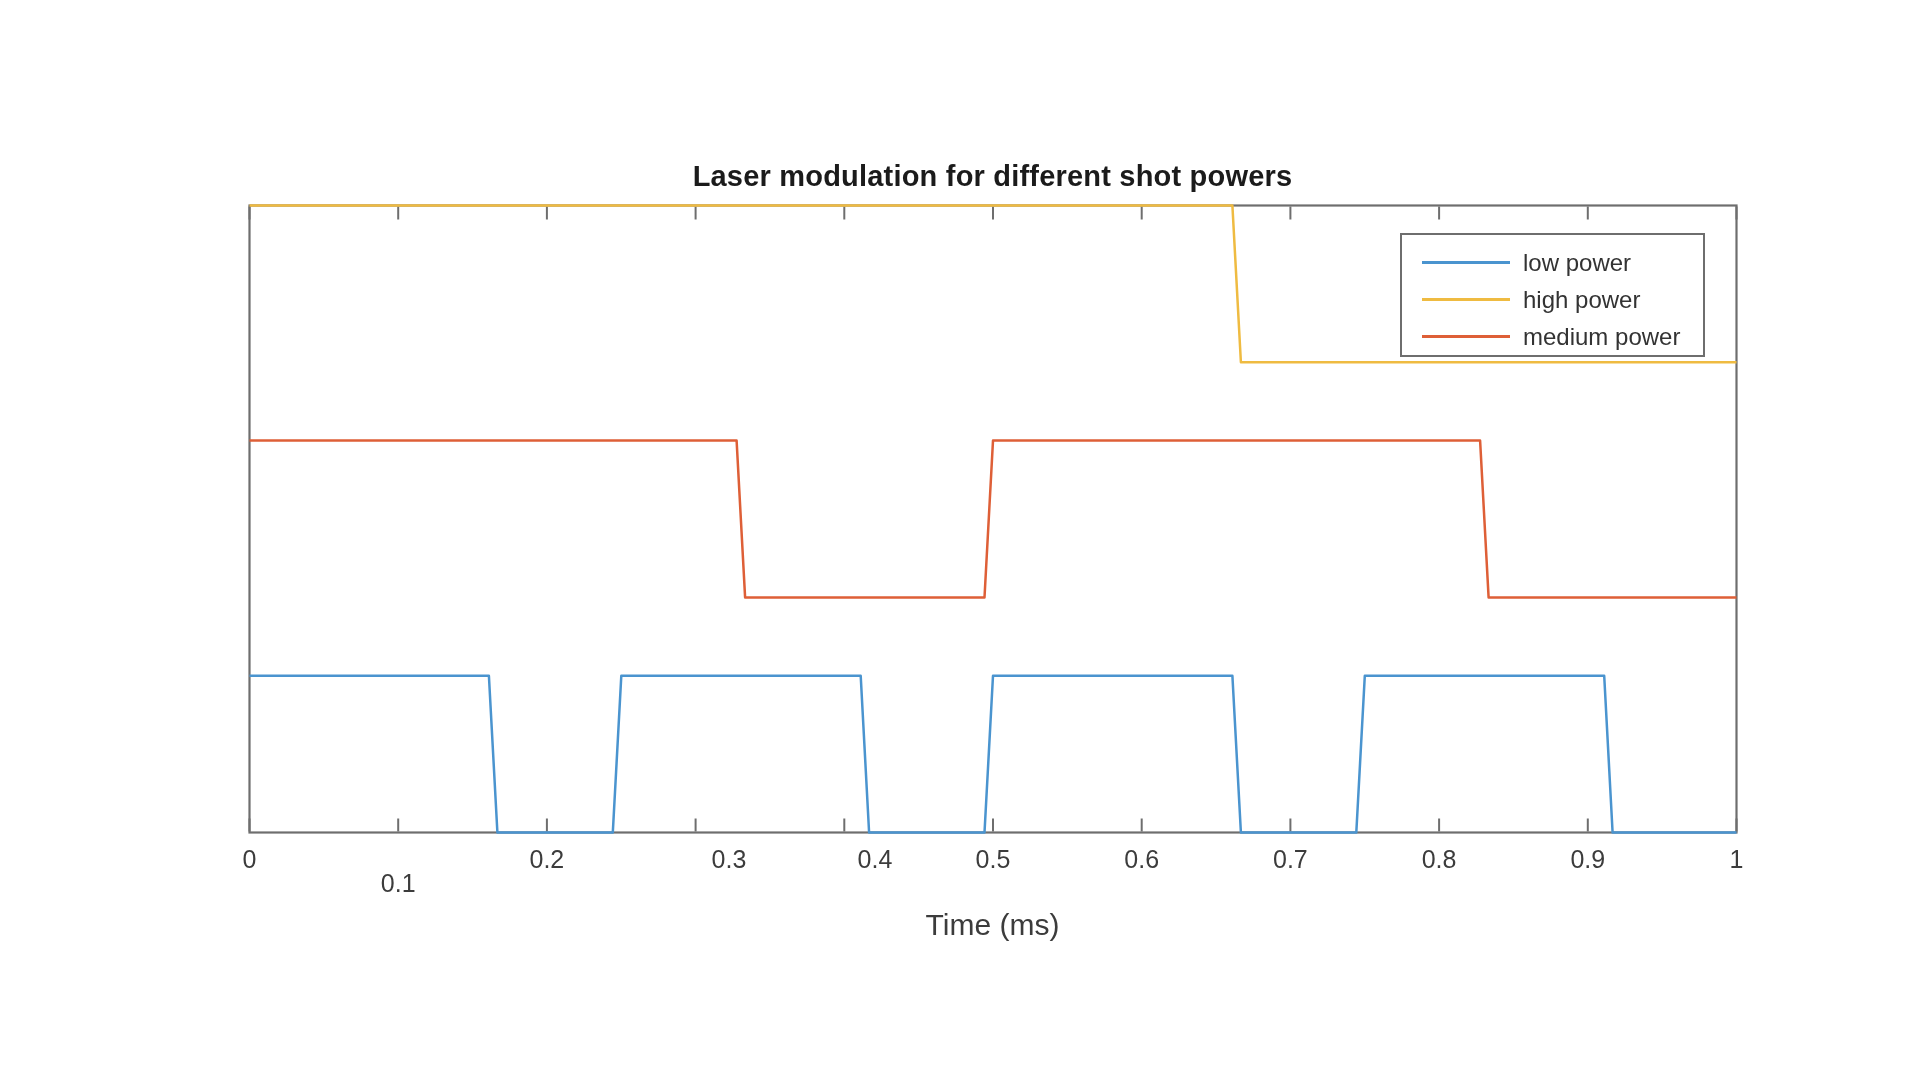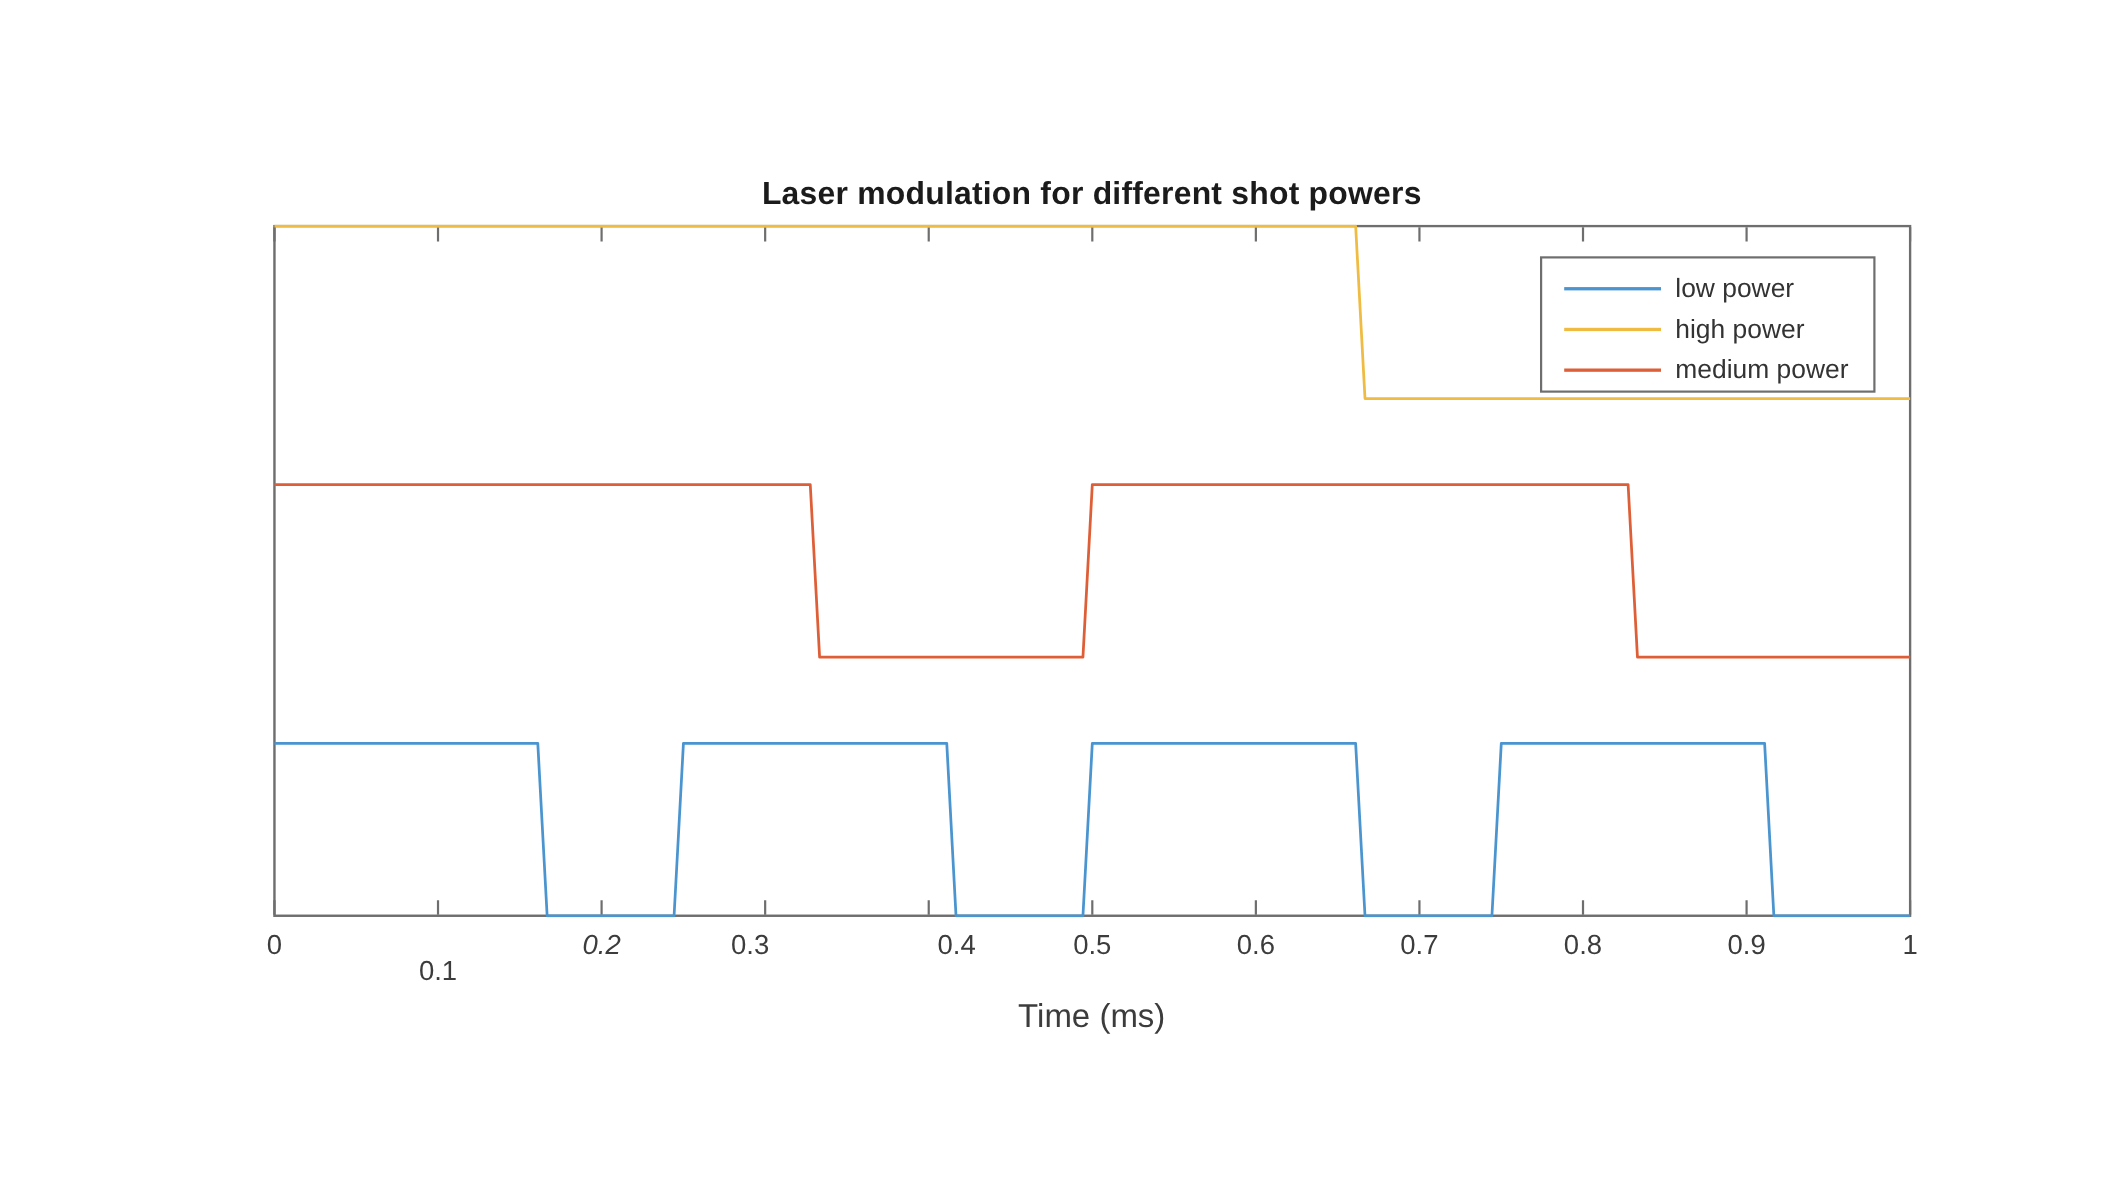--- a/index.html
+++ b/index.html
@@ -87,23 +87,23 @@
       <line x1="1488.5" y1="627.5" x2="1488.5" y2="614.5" stroke="#6e6e6e" stroke-width="2"></line>
       <line x1="1488.5" y1="2.5" x2="1488.5" y2="15.5" stroke="#6e6e6e" stroke-width="2"></line>
       <polyline points="1.5,471.8 240.9,471.8 249.4,628.5 364.8,628.5 373.3,471.8 612.7,471.8 621.1,628.5 736.5,628.5 745.0,471.8 984.4,471.8 992.9,628.5 1108.3,628.5 1116.8,471.8 1356.2,471.8 1364.6,628.5 1488.5,628.5" fill="none" stroke="#4A94CF" stroke-width="2.5" stroke-linejoin="round" stroke-linecap="butt"></polyline>
       <polyline points="1.5,236.6 488.6,236.6 497.1,393.4 736.5,393.4 745.0,236.6 1232.1,236.6 1240.6,393.4 1488.5,393.4" fill="none" stroke="#DE5F37" stroke-width="2.5" stroke-linejoin="round" stroke-linecap="butt"></polyline>
       <polyline points="1.5,1.5 984.4,1.5 992.9,158.3 1488.5,158.3" fill="none" stroke="#EFBB41" stroke-width="2.5" stroke-linejoin="round" stroke-linecap="butt"></polyline>
     </svg>
 
   <div id="xticks">
       <div class="x-tick-label" style="left: 204.5px;">0</div>
       <div class="x-tick-label" style="left: 353.2px; margin-top: 24px;">0.1</div>
-      <div class="x-tick-label" style="left: 501.9px; font-style: italic;">0.2</div>
-      <div class="x-tick-label" style="left: 637px;">0.3</div>
-      <div class="x-tick-label" style="left: 797px; text-align: right;">0.4</div>
+      <div class="x-tick-label" style="left: 501.9px;">0.2</div>
+      <div class="x-tick-label" style="left: 684px;">0.3</div>
+      <div class="x-tick-label" style="left: 830px;">0.4</div>
       <div class="x-tick-label" style="left: 948px;">0.5</div>
       <div class="x-tick-label" style="left: 1096.7px;">0.6</div>
       <div class="x-tick-label" style="left: 1245.4px;">0.7</div>
       <div class="x-tick-label" style="left: 1394.1px;">0.8</div>
       <div class="x-tick-label" style="left: 1542.8px;">0.9</div>
       <div class="x-tick-label" style="left: 1691.5px;">1</div>
     </div>
 
   <div class="x-axis-label">Time (ms)</div>
 

